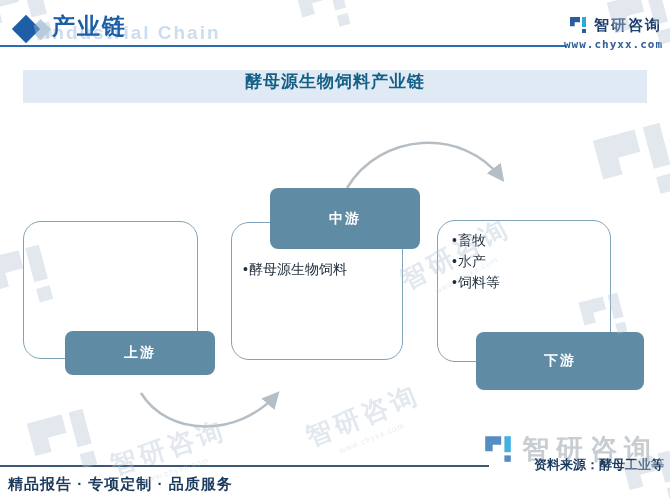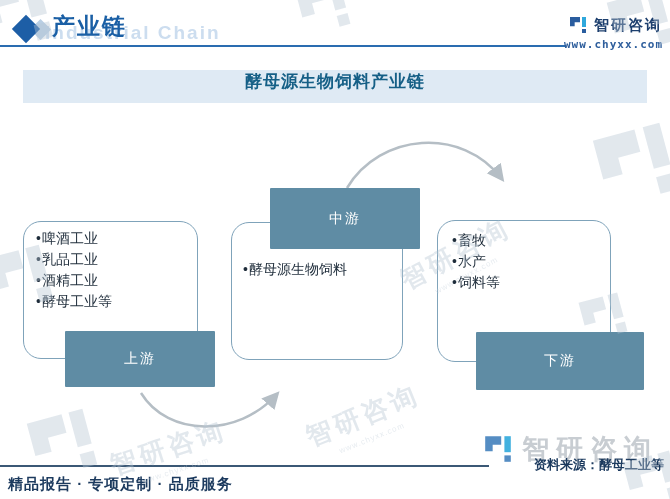--- a/index.html
+++ b/index.html
@@ -30,23 +30,23 @@
   .panel{position:absolute;background:#fff;border:1.5px solid #7fa3ba;border-radius:18px;z-index:10;}
   .p-up{left:23px;top:221px;width:173px;height:136px;}
   .p-mid{left:231px;top:222px;width:170px;height:136px;}
   .p-down{left:437px;top:220px;width:172px;height:140px;}
   .plist{position:absolute;margin:0;padding:0;list-style:none;z-index:11;font-size:14px;
          line-height:21px;color:#1e2c3a;}
   .plist li::before{content:"•";margin-right:1px;}
   .l-up{left:36px;top:228px;}
   .l-mid{left:243px;top:259px;}
   .l-down{left:452px;top:230px;}
-  .nlabel{position:absolute;background:#5f8ca4;border-radius:1px;z-index:12;display:flex;
-          align-items:center;justify-content:center;color:#fff;font-size:14px;letter-spacing:2px;}
-  .n-up{left:65px;top:331px;width:150px;height:56px;}
+  .nlabel{position:absolute;background:#5f8ca4;border-radius:8px;z-index:12;display:flex;
+          align-items:center;justify-content:center;color:#fff;font-size:14px;letter-spacing:2px;font-weight:bold;}
+  .n-up{left:65px;top:331px;width:150px;height:44px;}
   .n-mid{left:270px;top:188px;width:150px;height:61px;}
   .n-down{left:476px;top:332px;width:168px;height:58px;}
 
   
   .src-rule{position:absolute;left:0;top:465px;width:489px;height:2px;background:#3b5875;z-index:6;}
   .foot-logo{position:absolute;left:482px;top:431px;display:flex;align-items:center;gap:8px;z-index:6;}
   .foot-logo .big-name{font-size:27px;font-weight:bold;color:#c8cdd2;letter-spacing:7px;white-space:nowrap;}
   .src-text{position:absolute;right:6px;top:456px;font-size:13px;font-weight:bold;color:#1c3a5e;z-index:7;}
   .tagline{position:absolute;left:8px;top:475px;font-size:15px;font-weight:bold;color:#1c3a5e;
            letter-spacing:1px;z-index:7;}
@@ -99,26 +99,20 @@
     <defs>
       <marker id="ah" markerWidth="10" markerHeight="10" refX="5.5" refY="3.5" orient="auto">
         <path d="M0,0 L7,3.5 L0,7 Z" fill="#b5bec5"></path>
       </marker>
     </defs>
     <path d="M347,188 C380,133 462,126 502,179" stroke="#b5bec5" stroke-width="2.5" fill="none" marker-end="url(#ah)"></path>
     <path d="M141,393 C168,437 238,438 277,394" stroke="#b5bec5" stroke-width="2.5" fill="none" marker-end="url(#ah)"></path>
   </svg>
 
   <div class="panel p-up"></div>
-  <ul class="plist l-up">
-    <li>啤酒工业</li>
-    <li>乳品工业</li>
-    <li>酒精工业</li>
-    <li>酵母工业等</li>
-  </ul>
   <div class="nlabel n-up">上游</div>
 
   <div class="panel p-mid"></div>
   <ul class="plist l-mid">
     <li>酵母源生物饲料</li>
   </ul>
   <div class="nlabel n-mid">中游</div>
 
   <div class="panel p-down"></div>
   <ul class="plist l-down">

